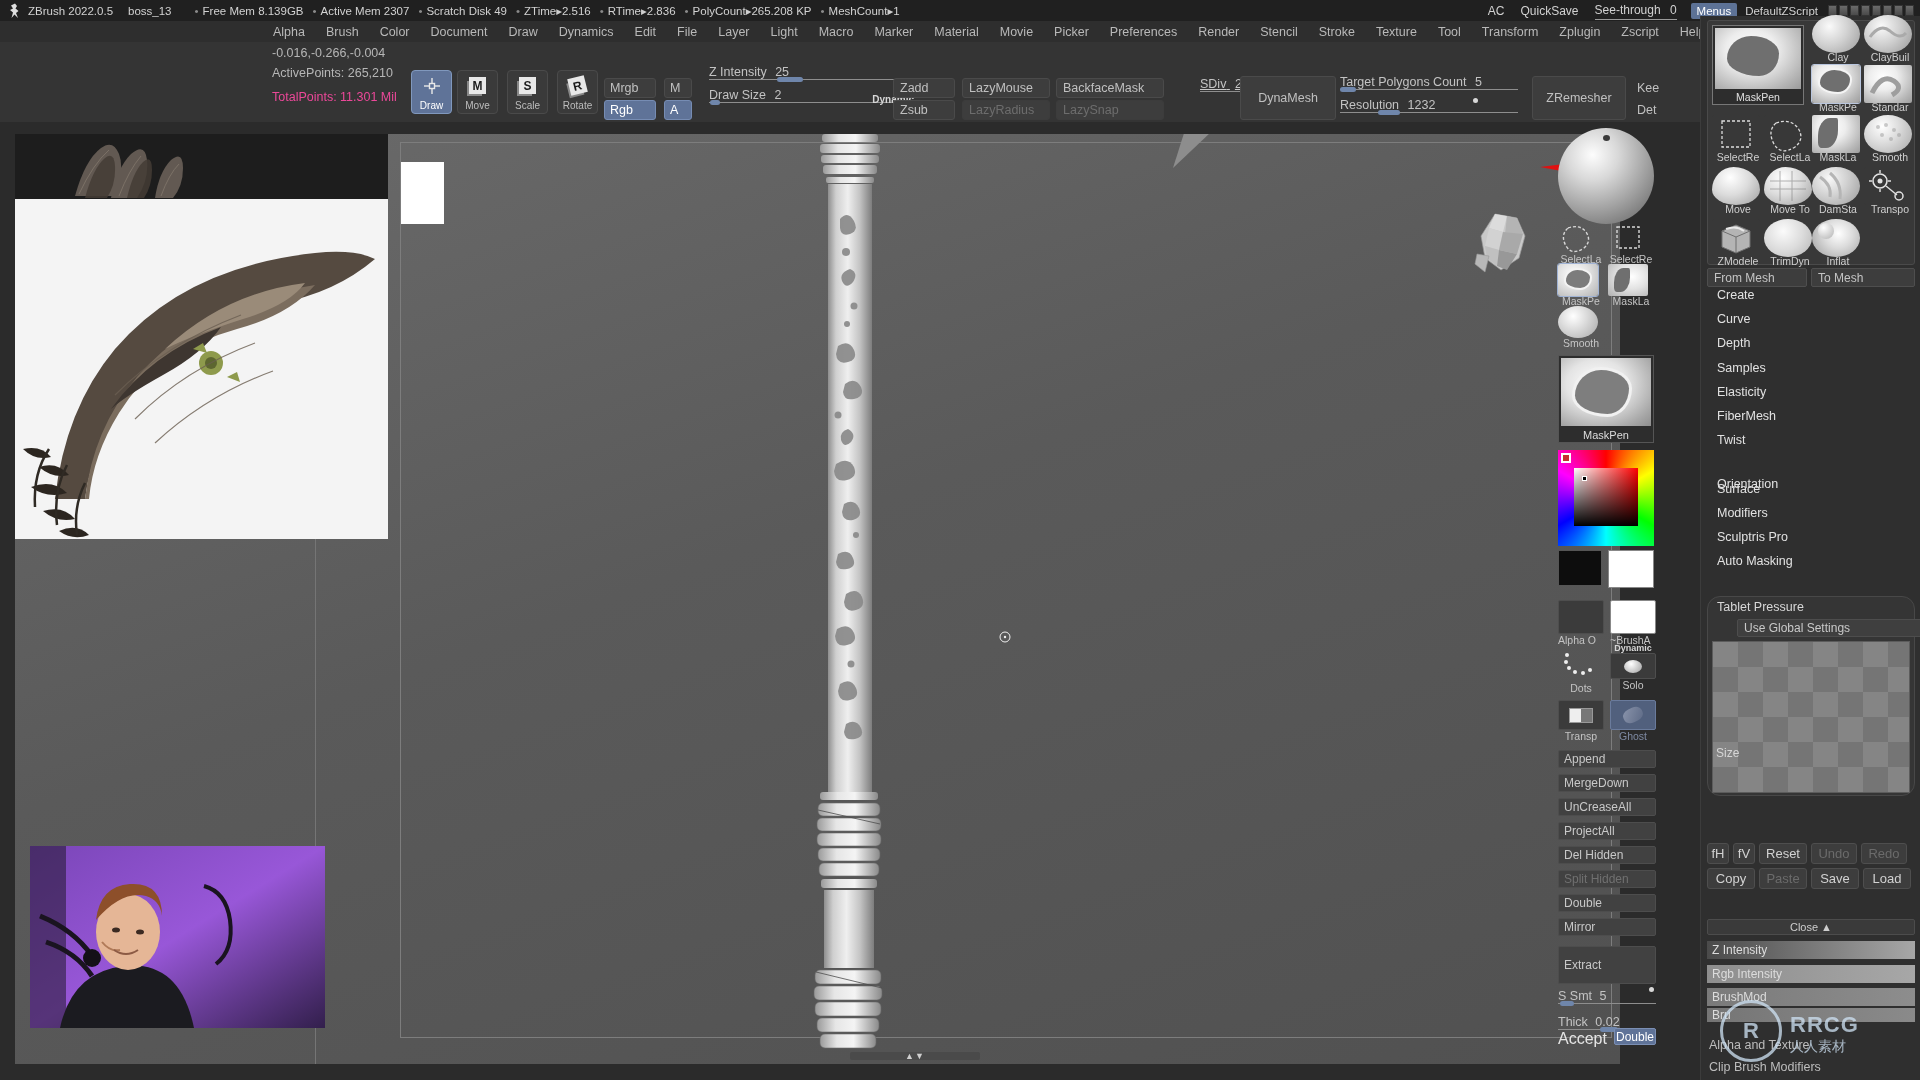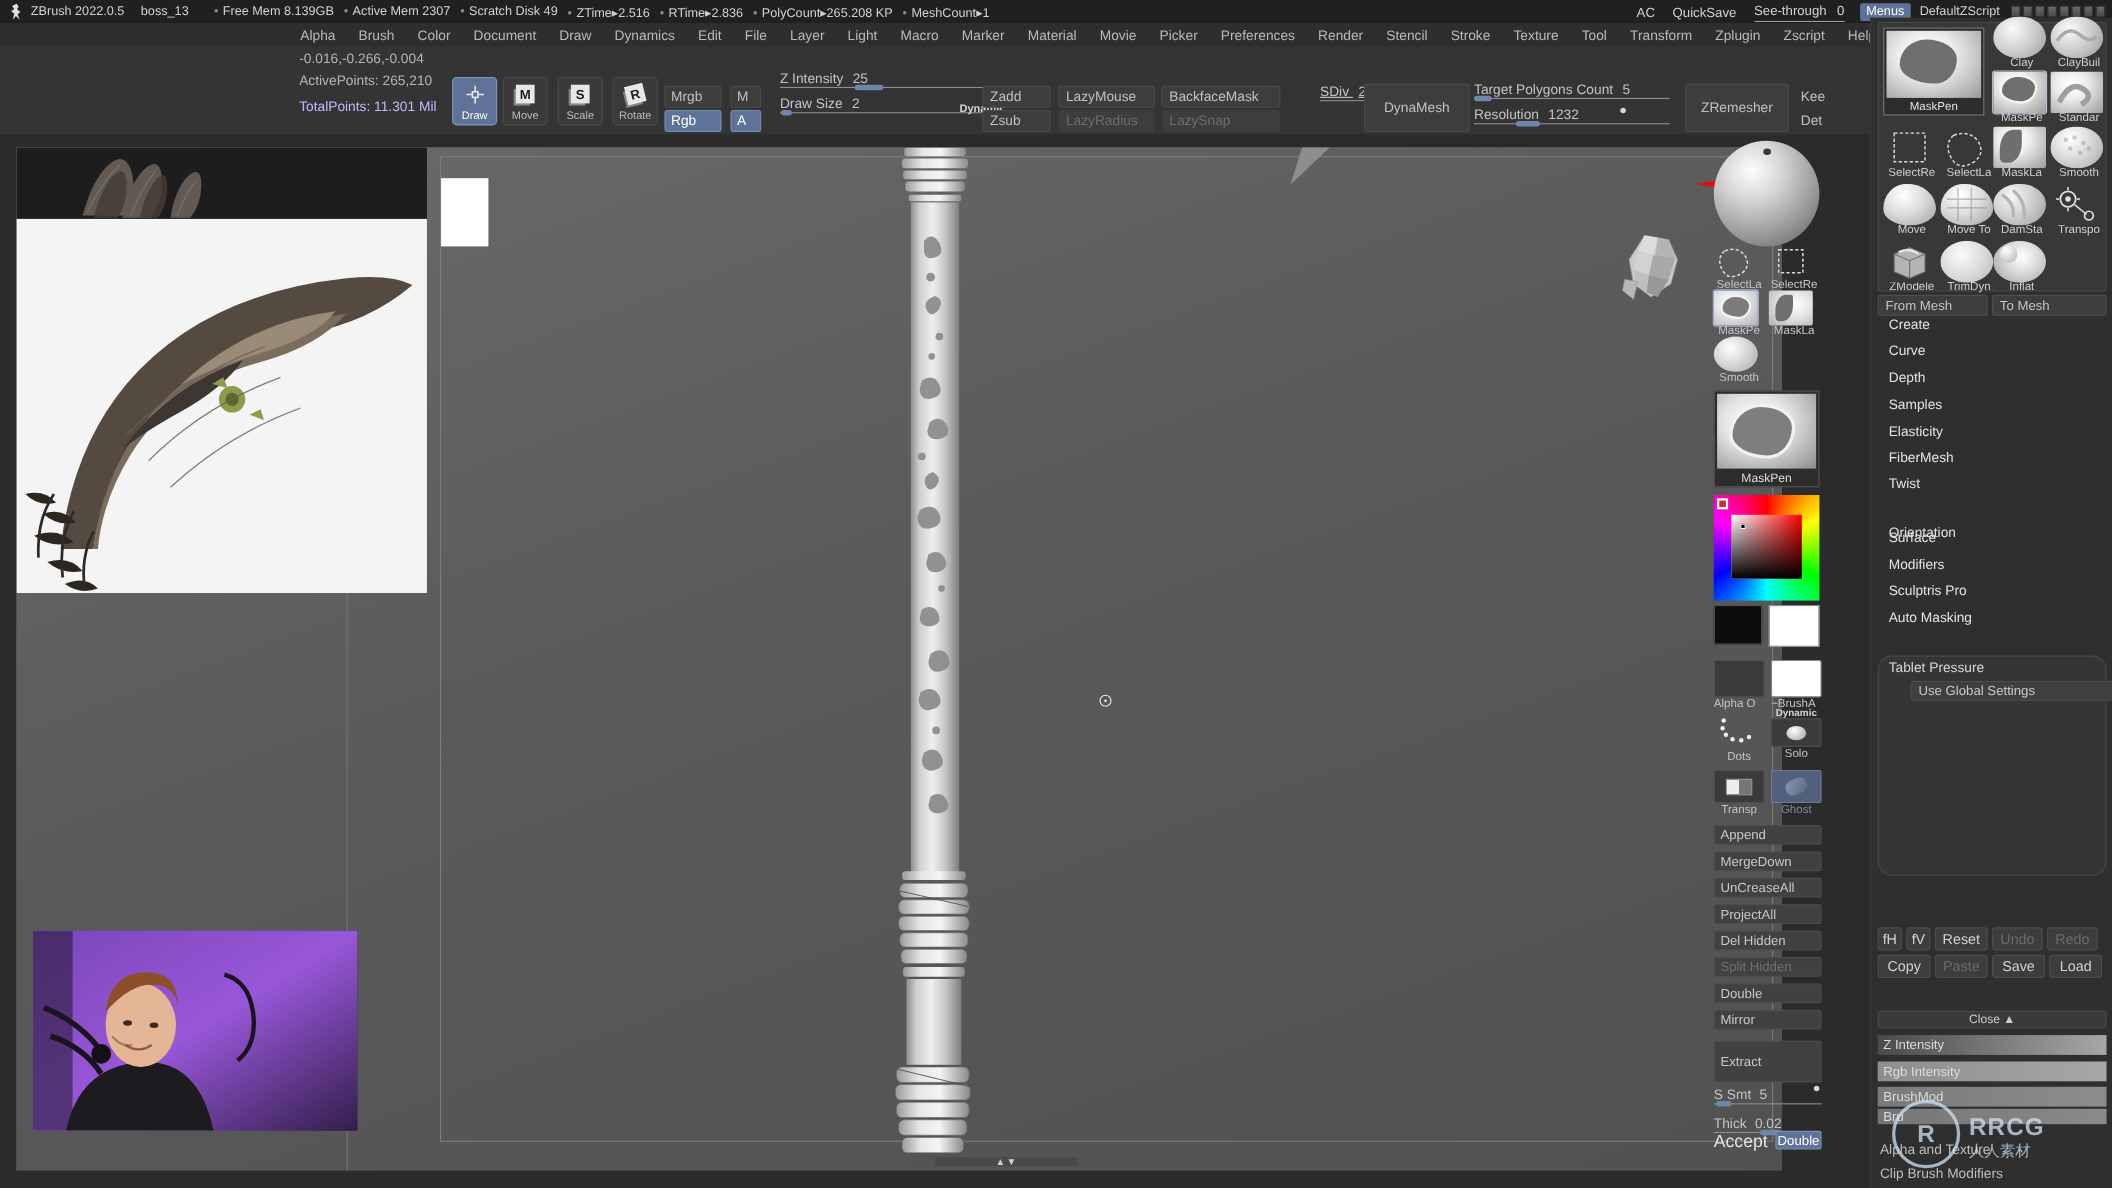--- a/index.html
+++ b/index.html
@@ -28,21 +28,21 @@
   
   #menubar { position:absolute; left:0; top:21px; width:1920px; height:21px;
     background:#2e2e2e; display:flex; align-items:center; padding-left:263px; }
   .menu-item { font-size:12.5px; color:#b9b9b9; padding:2px 9px; margin-right:1px;
     border:1px solid transparent; border-radius:2px; white-space:nowrap; }
 
   
   #toolbar { position:absolute; left:0; top:42px; width:1920px; height:80px; background:#343434; }
   #coords { position:absolute; left:272px; top:4px; font-size:12.5px; color:#b6b6b6; }
   #activepts { position:absolute; left:272px; top:24px; font-size:12.5px; color:#b6b6b6; }
-  #totalpts { position:absolute; left:272px; top:48px; font-size:12.5px; color:#c4b5fd; }
+  #totalpts { position:absolute; left:272px; top:48px; font-size:12.5px; color:#ec4899; }
 
   .tbtn { position:absolute; background:#3d3d3d; border:1px solid #4a4a4a; border-radius:3px;
     color:#c0c0c0; font-size:12.5px; display:flex; align-items:center; justify-content:center; }
   .tbtn.on { background:#5f7398; border-color:#768cb3; color:#fff; }
   .tbtn.dim { color:#6d6d6d; }
   .modebtn { position:absolute; width:41px; height:44px; border-radius:4px;
     border:1px solid #4a4a4a; background:#3a3a3a; color:#bdbdbd; font-size:10px;
     display:flex; flex-direction:column; align-items:center; justify-content:flex-end; padding-bottom:2px; }
   .modebtn.on { background:#5f7398; border-color:#8098bd; color:#fff; }
   .modeglyph { flex:1; display:flex; align-items:center; justify-content:center; width:100%; }
@@ -836,20 +836,23 @@
         <div class="pitem" style="top: 441.4px; margin-top: 20px;">Orientation</div>
         <div class="pitem" style="top: 465.6px;">Surface</div>
         <div class="pitem" style="top: 489.8px;">Modifiers</div>
         <div class="pitem" style="top: 514px;">Sculptris Pro</div>
         <div class="pitem" style="top: 538.2px;">Auto Masking</div>
       </div>
 
     <div id="tabletsec">
       <div class="hdr">Tablet Pressure</div>
       <div id="useglobal">Use Global Settings</div>
+      <div id="alphapad">
+        <span class="szlbl">Size</span>
+      </div>
     </div>
 
     <div class="abtn" style="left:6px;top:827px;width:22px;">fH</div>
     <div class="abtn" style="left:32px;top:827px;width:22px;">fV</div>
     <div class="abtn" style="left:58px;top:827px;width:48px;">Reset</div>
     <div class="abtn dim" style="left:110px;top:827px;width:46px;">Undo</div>
     <div class="abtn dim" style="left:160px;top:827px;width:46px;">Redo</div>
 
     <div class="abtn" style="left:6px;top:852px;width:48px;">Copy</div>
     <div class="abtn dim" style="left:58px;top:852px;width:48px;">Paste</div>

